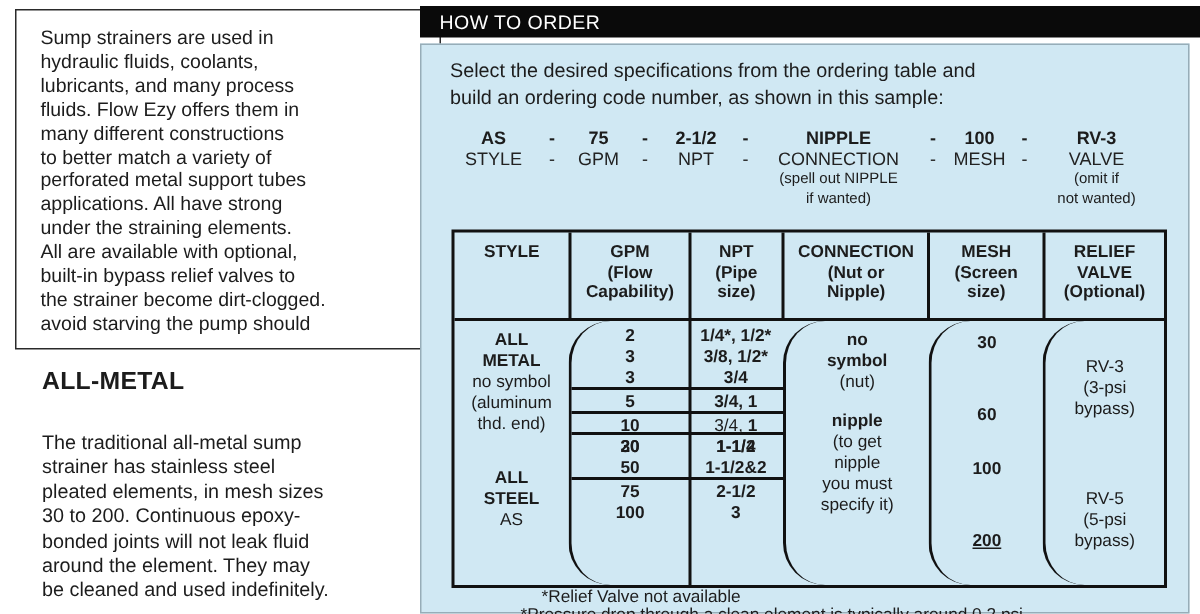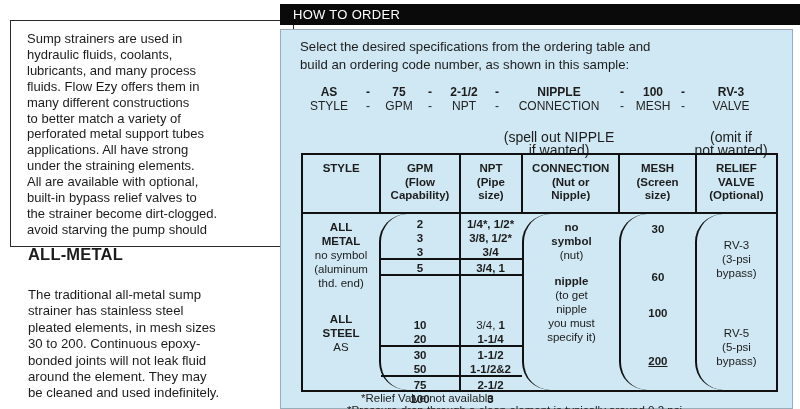--- a/index.html
+++ b/index.html
@@ -1,33 +1,33 @@
 <!DOCTYPE html>
 <html><head>
 <meta charset="utf-8">
 <style>
   html,body{margin:0;padding:0;width:800px;height:409px;overflow:hidden;background:#ffffff;
     font-family:"Liberation Sans",sans-serif;color:#1c1c1c;}
   .abs{position:absolute;}
   
-  .intro-box{left:10px;top:20px;width:284px;height:227px;border:1.5px solid #2a2a2a;
+  .intro-box{left:10px;top:6px;width:284px;height:227px;border:1.5px solid #2a2a2a;
     padding:10px 4px 0 16px;box-sizing:border-box;font-size:13px;line-height:15.9px;background:#fff;}
   .section-heading{left:28px;top:245px;font-size:16.5px;font-weight:bold;line-height:19.5px;letter-spacing:.2px;}
   .section-body{left:28px;top:287px;font-size:13.2px;line-height:16.4px;}
   
   .order-bar{left:280px;top:4px;width:520px;height:21px;background:#0a0a0a;color:#ffffff;
     font-size:13px;font-weight:normal;line-height:21px;padding-left:13px;box-sizing:border-box;letter-spacing:.3px;}
   .blue-panel{left:280px;top:29px;width:513px;height:380px;background:#d0e8f3;border:1px solid #97adb8;box-sizing:border-box;}
   .order-intro{left:19px;top:8px;font-size:13.2px;line-height:17.5px;}
   
   .sample{left:16px;top:55px;width:480px;display:flex;}
   .seg{text-align:center;}
   .seg .code{font-size:12px;font-weight:bold;line-height:14px;}
   .seg .lbl{font-size:12px;line-height:14px;color:#222;}
-  .seg .note{font-size:14px;line-height:12.5px;margin-top:18px;text-align:center;}
+  .seg .note{font-size:10px;line-height:12.5px;margin-top:1px;text-align:center;}
   .w-style{width:64px}.w-dash{width:14px}.w-gpm{width:48px}.w-npt{width:54px}
   .w-dash2{width:12px}.w-conn{width:112px}.w-mesh{width:48px}.w-valve{width:84px}
   
   .otable{left:20px;top:123px;width:477px;border:2.5px solid #111;box-sizing:border-box;background:transparent;}
   .thead{display:flex;height:57px;border-bottom:2px solid #111;}
   .thead .hc{box-sizing:border-box;text-align:center;font-weight:bold;font-size:11.5px;line-height:13.5px;padding-top:7px;border-left:2px solid #111;}
   .thead .hc:first-child{border-left:none;}
   .tbody{display:flex;height:176px;font-size:11.5px;line-height:14px;}
   .bc{box-sizing:border-box;border-left:2px solid #111;text-align:center;border-radius:28px;}
   .bc:first-child{border-left:none;}
@@ -35,21 +35,21 @@
   .c1 .b,.cc .b{font-weight:bold;}
   .gn{width:143px;position:relative;}
   .gn .vline{position:absolute;left:78px;top:0;bottom:0;width:2px;background:#111;}
   .grp{border-bottom:2px solid #111;box-sizing:border-box;}
   .grp:last-child{border-bottom:none;}
   .grow{display:flex;font-weight:bold;}
   .gv{width:78px;text-align:center;}
   .nv{width:63px;text-align:center;}
   .light{font-weight:normal;}
   .g0{height:46px;padding-top:3px;}.g1{height:16px;padding-top:1px;}
-  .g2{height:30px;padding-top:1px;margin-top:41px;}.g3{height:30px;padding-top:1px;}.g4{height:54px;padding-top:1px;}
+  .g2{height:14px;padding-top:1px;}.g3{height:30px;padding-top:1px;}.g4{height:54px;padding-top:1px;}
   .cc{width:98px;padding-top:6px;}
   .mc{width:77px;padding-top:8px;font-weight:bold;}
   .rc{width:82px;padding-top:24px;}
   .mt12{margin-top:12px;}.mt22{margin-top:22px;}
   .m60{margin-top:34px;}.m100{margin-top:22px;}.m200{margin-top:34px;text-decoration:underline;}
   .rv5{margin-top:46px;}
   .fn1{left:80px;top:362px;font-size:11.5px;}
   .fn2{left:66px;top:374px;font-size:11.5px;}
 </style>
 </head>

